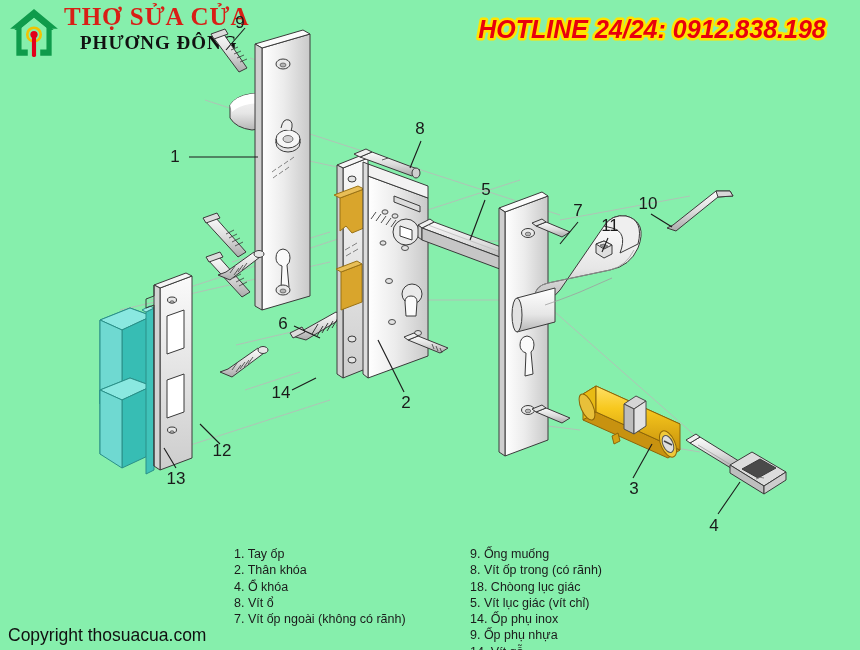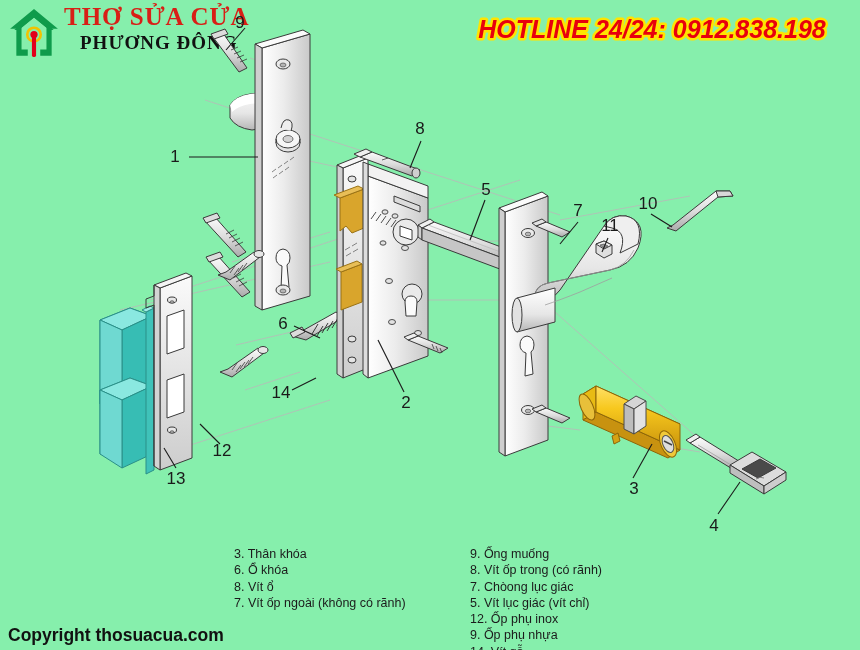--- a/index.html
+++ b/index.html
@@ -29,21 +29,21 @@
 
   
   .legend{position:absolute;font-size:12.5px;color:#1b1b1b;line-height:16.3px;white-space:nowrap;}
   .legend-col1{left:234px;top:546px;}
   .legend-col2{left:470px;top:546px;}
   .legend li{list-style:none;}
   .legend ul{margin:0;padding:0;}
 
   .copyright{
     position:absolute;left:8px;top:625px;
-    font-size:17.5px;font-weight:bold;color:#111;
+    font-size:17.5px;font-weight:normal;color:#111;
     font-family:"Liberation Sans", sans-serif;white-space:nowrap;text-align:right;
   }
 
   .lbl{font-size:17px;fill:#1a1a1a;font-family:"Liberation Sans", sans-serif;}
 </style>
 </head>
 <body>
 
 <div id="page">
 
@@ -406,34 +406,35 @@
       <text class="lbl" x="648" y="209" text-anchor="middle">10</text>
       <text class="lbl" x="610" y="231" text-anchor="middle">11</text>
       <text class="lbl" x="222" y="456" text-anchor="middle">12</text>
       <text class="lbl" x="176" y="484" text-anchor="middle">13</text>
       <text class="lbl" x="281" y="398" text-anchor="middle">14</text>
     </g>
   </svg>
 
   <div class="legend legend-col1">
     <ul>
-      <li>3. Thân khóa</li>
-      <li>6. Ổ khóa</li>
+      <li>1. Tay ốp</li>
+      <li>2. Thân khóa</li>
+      <li>4. Ổ khóa</li>
       <li>8. Vít ổ</li>
       <li>7. Vít ốp ngoài (không có rãnh)</li>
     </ul>
   </div>
 
   <div class="legend legend-col2">
     <ul>
       <li>9. Ống muống</li>
       <li>8. Vít ốp trong (có rãnh)</li>
-      <li>7. Chòong lục giác</li>
+      <li>18. Chòong lục giác</li>
       <li>5. Vít lục giác (vít chỉ)</li>
-      <li>12. Ốp phụ inox</li>
+      <li>14. Ốp phụ inox</li>
       <li>9. Ốp phụ nhựa</li>
       <li>14. Vít gỗ</li>
     </ul>
   </div>
 
   <div class="copyright">Copyright thosuacua.com</div>
 
 </div>
 
 </body></html>

